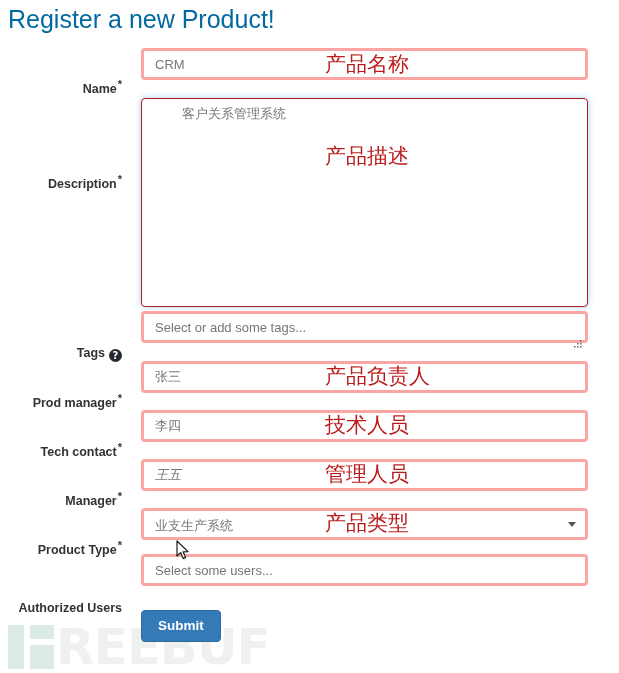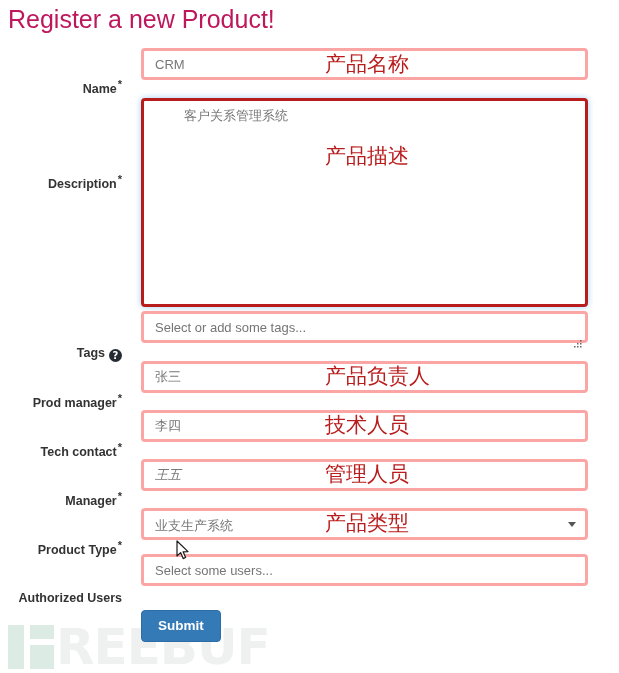--- a/index.html
+++ b/index.html
@@ -58,21 +58,21 @@
     white-space: nowrap;
   }
 
   
   #page-title {
     position: absolute;
     left: 8px;
     top: 2px;
     font-size: 25px;
     font-weight: normal;
-    color: #be185d;
+    color: #0369a1;
     line-height: 34px;
     margin: 0;
     letter-spacing: 0px;
     z-index: 2;
   }
 
   
   #form {
     position: absolute;
     left: 0;
@@ -127,21 +127,21 @@
     border-radius: 4px;
     font-size: 13px;
     color: #777777;
     padding: 6px 11px;
     font-family: "Liberation Sans", "DejaVu Sans", sans-serif;
     outline: none;
   }
   .field.placeholder-text { color: #4d7c0f; }
 
   .field-focus {
-    border: 3px solid #b91c1c;
+    border: 1px solid #b91c1c;
     box-shadow: 0 0 6px rgba(102,175,233,0.6);
     padding-left: 40px;
   }
 
   
   .annot {
     position: absolute;
     color: #b91c1c;
     font-size: 21px;
     font-family: Liberation Sans, sans-serif;
@@ -284,21 +284,21 @@
       <span>Product Type</span><span class="req">*</span>
     </label>
     <div class="select-wrap" style="top:7px;">
       <div class="field" id="product-type-field" style="height:32px;line-height:18px;">业支生产系统</div>
       <span class="select-caret"></span>
     </div>
     <div class="annot" style="left:325px;top:10px;">产品类型</div>
   </div>
 
   <div class="form-row" style="height:56px;">
-    <label class="form-label" style="top:10px;line-height:20px;">
+    <label class="form-label" style="top:20px;line-height:20px;">
       <span>Authorized Users</span>
     </label>
     <input class="field placeholder-text" id="authorized-users-field" type="text" style="top: 4px; height: 32px;" placeholder="Select some users...">
   </div>
 
   <div class="form-row" style="height:46px;">
     <button id="submit-button" style="top:4px;font-weight:bold;">Submit</button>
   </div>
 
 </div>

